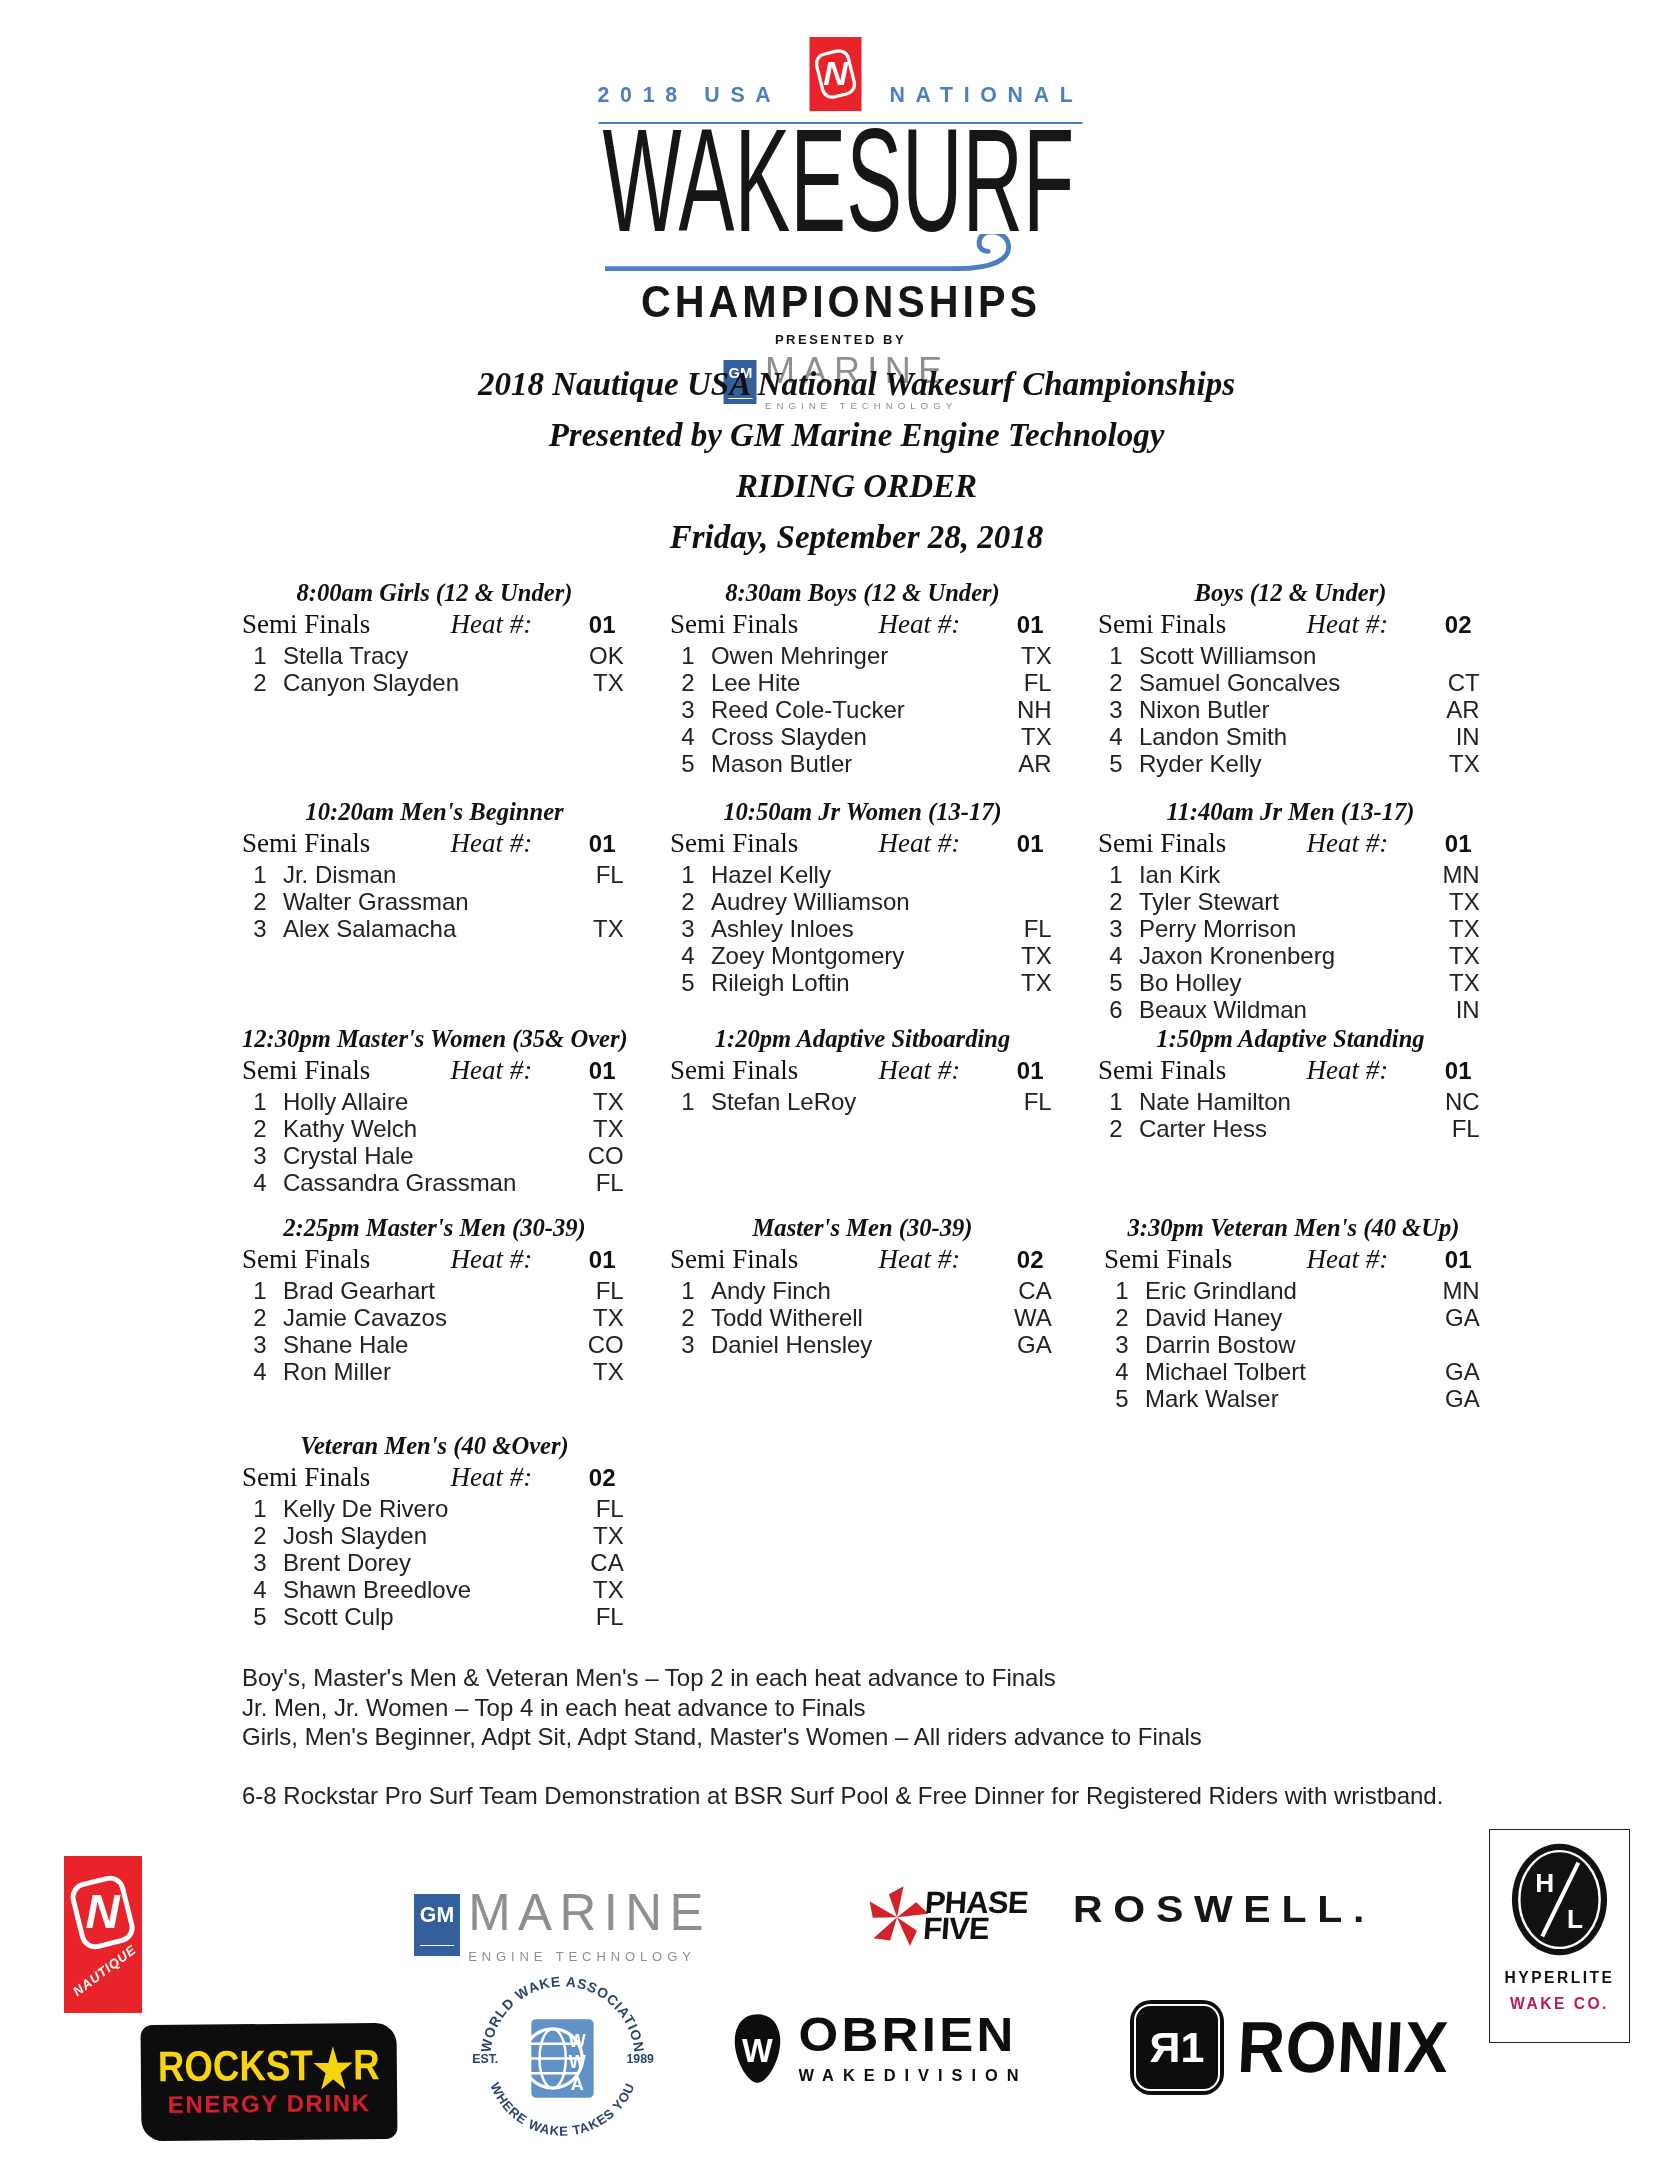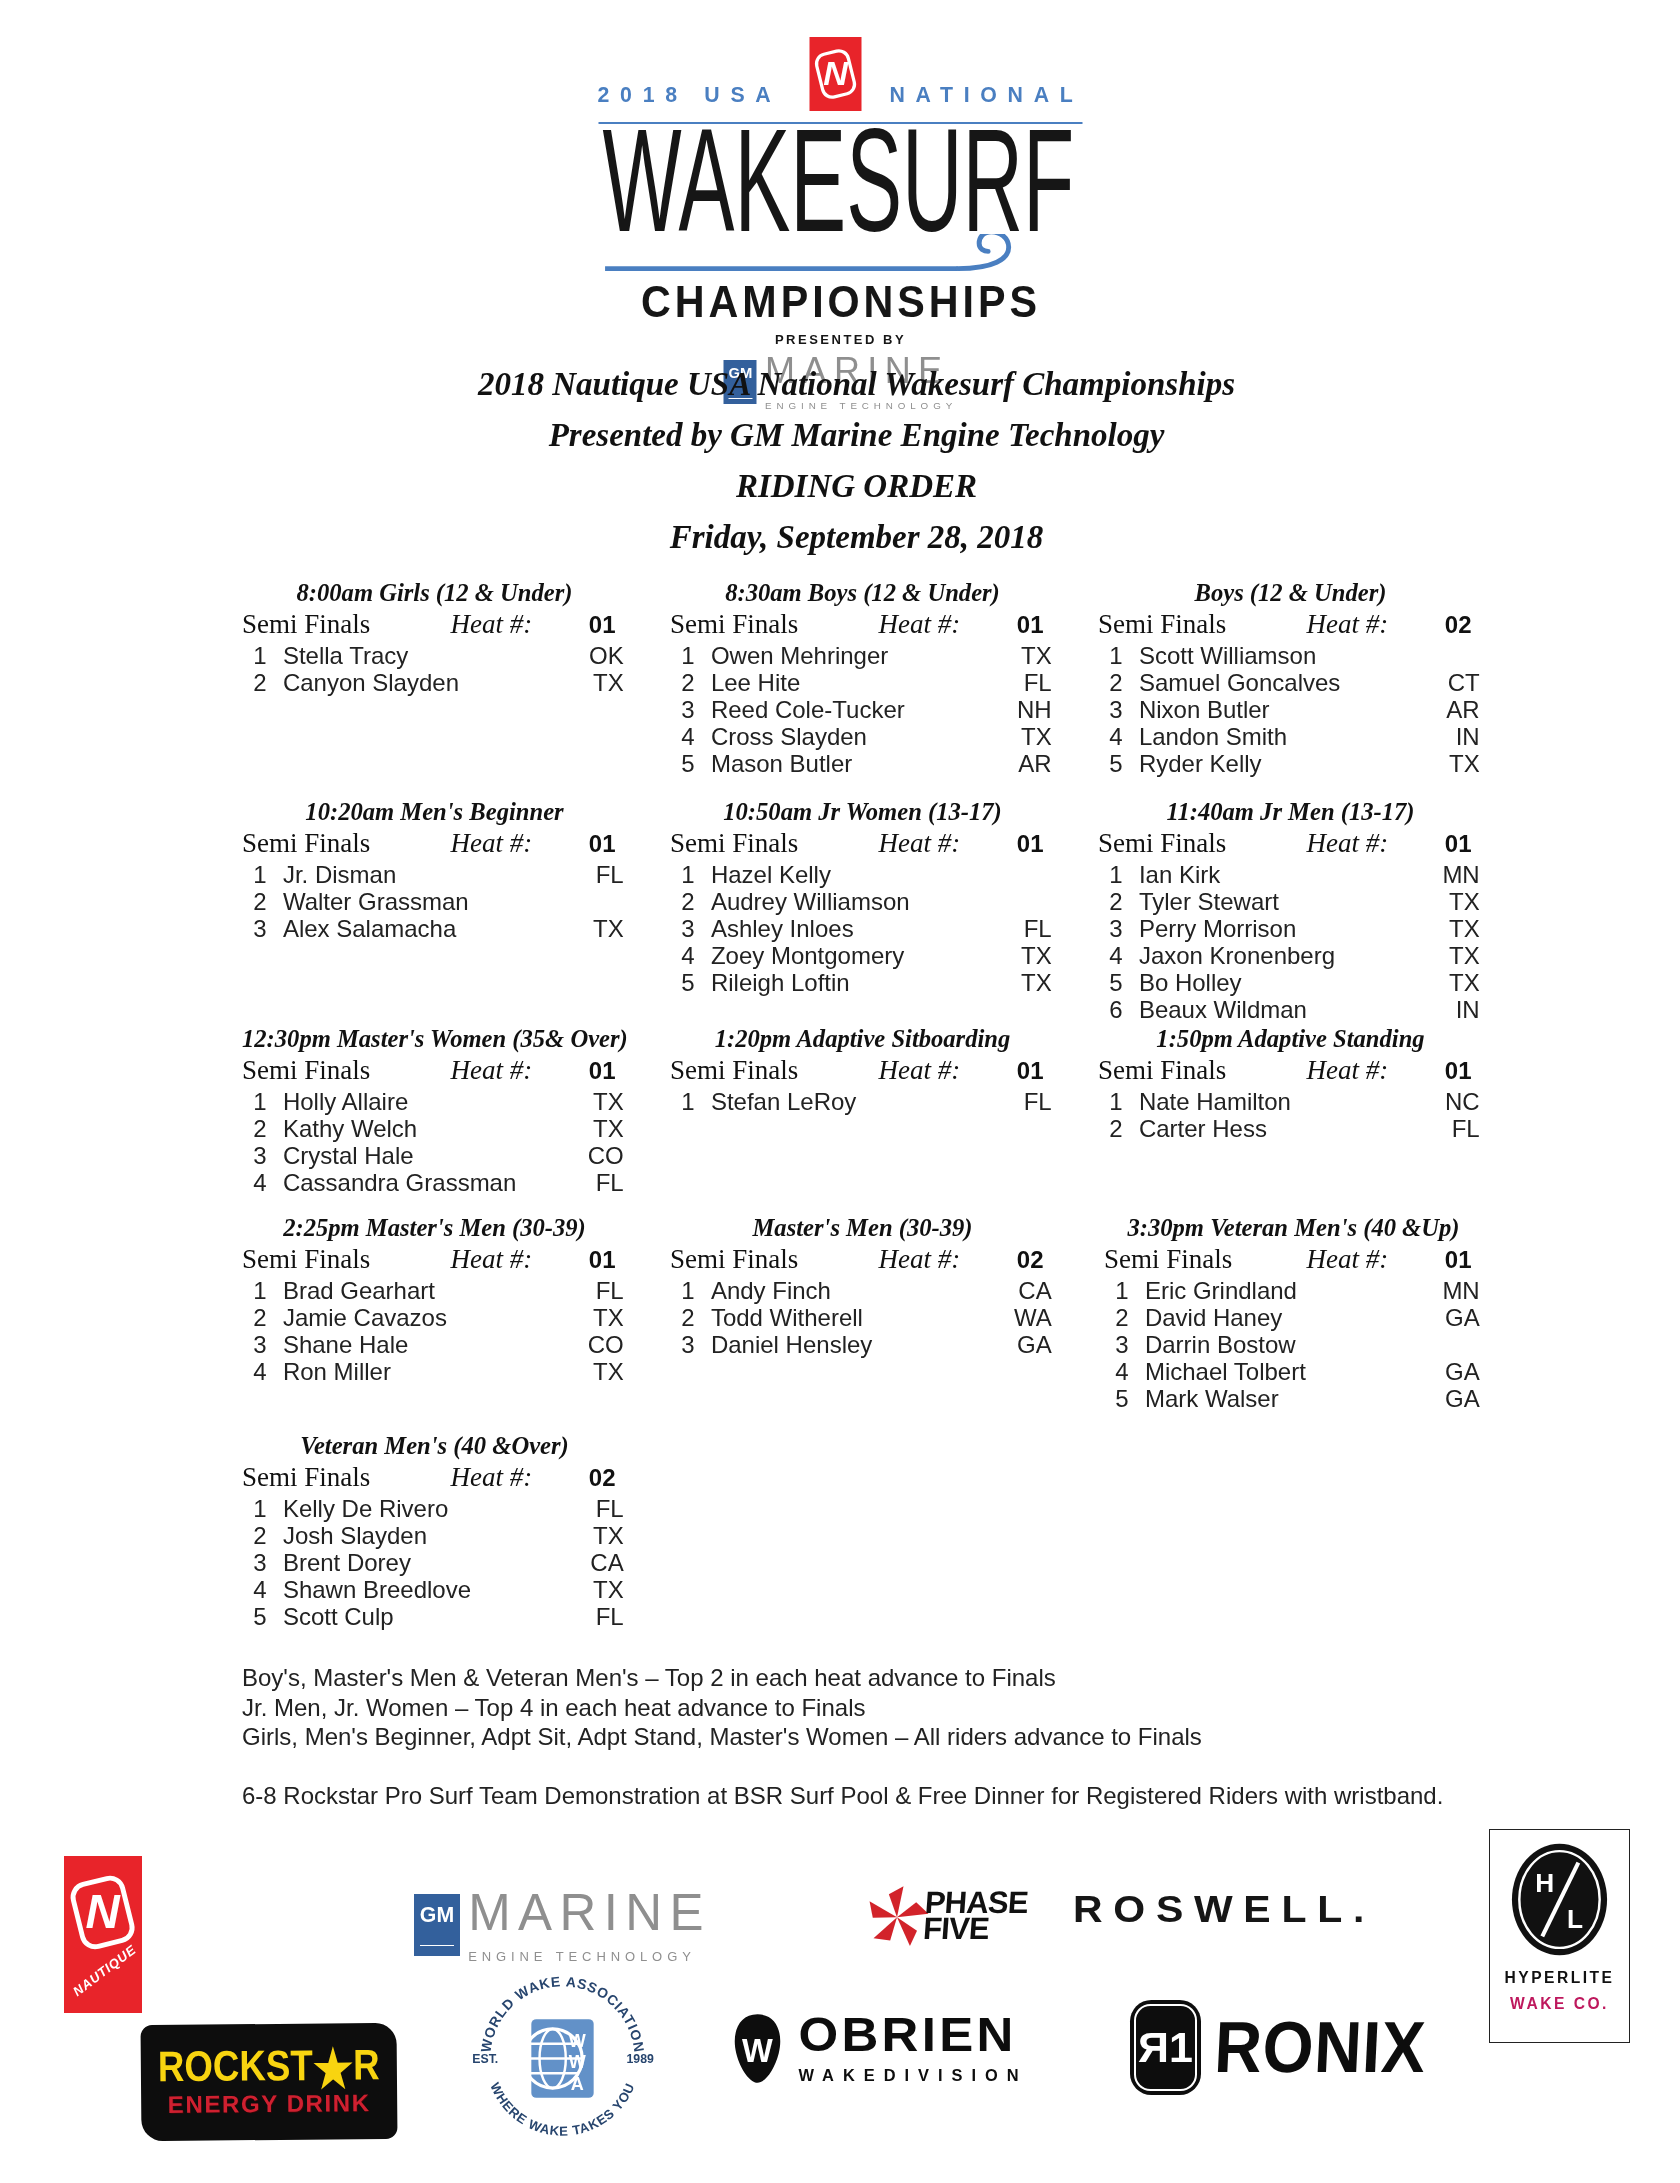--- a/index.html
+++ b/index.html
@@ -83,21 +83,21 @@
   .rs-star{font-size:48px;vertical-align:-6.6px;line-height:0;}
   .rs-sub{color:#cf2030;font-weight:bold;font-size:24px;letter-spacing:1.6px;margin-top:4.9px;
           text-shadow:0.8px 0.8px 0 #3a0608;}
   .sp-wwa{left:469px;top:1965px;}
   .sp-obrien{left:728px;top:2011px;display:flex;align-items:flex-start;gap:11.5px;}
   .ob-text{text-align:left;}
   .ob-word{font-weight:bold;font-size:51px;line-height:48px;letter-spacing:3.3px;color:#0d0d0d;
            transform:scale(1,0.95);}
   .ob-sub{font-size:16.4px;letter-spacing:9px;color:#0d0d0d;margin-top:6.6px;font-weight:bold;}
   .sp-ronix{left:1130px;top:2000px;display:flex;align-items:center;gap:8.2px;}
-  .rx-badge{position:relative;width:71px;height:95px;background:#0d0d0d;border-radius:21.3px;
+  .rx-badge{position:relative;width:94px;height:95px;background:#0d0d0d;border-radius:21.3px;
             display:flex;align-items:center;justify-content:center;}
   .rx-ring{position:absolute;inset:4.1px;border:2.5px solid #fff;border-radius:16.4px;}
   .rx-badge span{position:relative;color:#fff;font-weight:bold;font-size:43px;}
   .rx-word{font-weight:bold;font-size:69px;color:#0d0d0d;letter-spacing:0.8px;
            transform:scale(0.95,1.05) skewX(-3deg);line-height:1;}
 </style>
 </head>
 <body>
 
 <div class="page">

